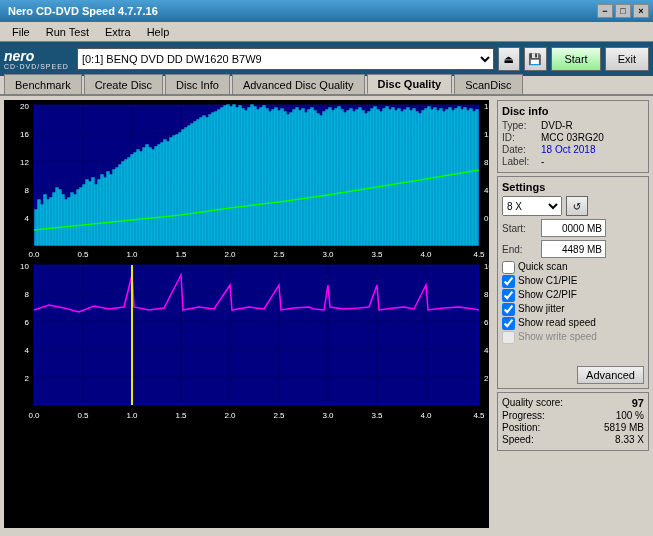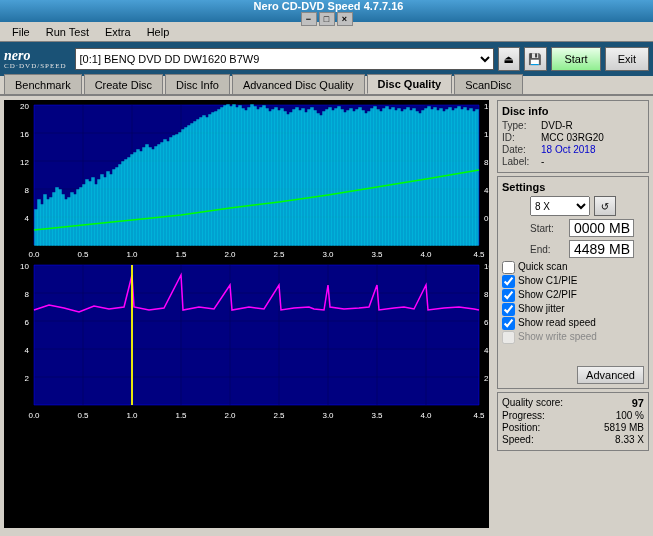--- a/index.html
+++ b/index.html
@@ -9,21 +9,20 @@
     .titlebar {
       background: linear-gradient(to bottom, #4a9fd5, #2471a3);
       height: 22px;
       display: flex;
       align-items: center;
       justify-content: space-between;
       padding: 0 4px;
       color: white;
       font-size: 11px;
       font-weight: bold;
-      flex-direction: column;
     }
     .titlebar-title { padding-left: 4px; }
     .titlebar-controls { display: flex; gap: 2px; }
     .titlebar-btn {
       width: 16px; height: 14px;
       background: #c0c0c0;
       border: 1px solid #888;
       font-size: 9px;
       display: flex; align-items: center; justify-content: center;
       cursor: pointer;
@@ -51,21 +50,20 @@
       height: 34px;
       display: flex;
       align-items: center;
       padding: 2px 4px;
       gap: 4px;
     }
     .logo-area {
       display: flex;
       align-items: center;
       margin-right: 4px;
-      font-family: Liberation Serif, serif;
     }
     .logo-text {
       color: white;
       font-size: 14px;
       font-weight: bold;
       font-style: italic;
       line-height: 1;
     }
     .logo-sub {
       color: #e0e0e0;
@@ -182,31 +180,30 @@
     .settings-panel .panel-title {
       font-weight: bold;
       margin-bottom: 3px;
       font-size: 11px;
     }
     .settings-row {
       display: flex;
       align-items: center;
       gap: 4px;
       margin-bottom: 3px;
-      margin-left: 28px;
     }
     .speed-select {
       width: 60px;
       height: 20px;
       font-size: 10px;
     }
     .input-field {
       width: 65px;
       height: 18px;
-      font-size: 14px;
+      font-size: 10px;
       border: 1px solid #808080;
       padding: 1px 3px;
       background: white;
       text-align: right;
     }
     .input-label { min-width: 35px; font-size: 10px; color: #333; }
     .checkbox-row {
       display: flex;
       align-items: flex-start;
       gap: 3px;

